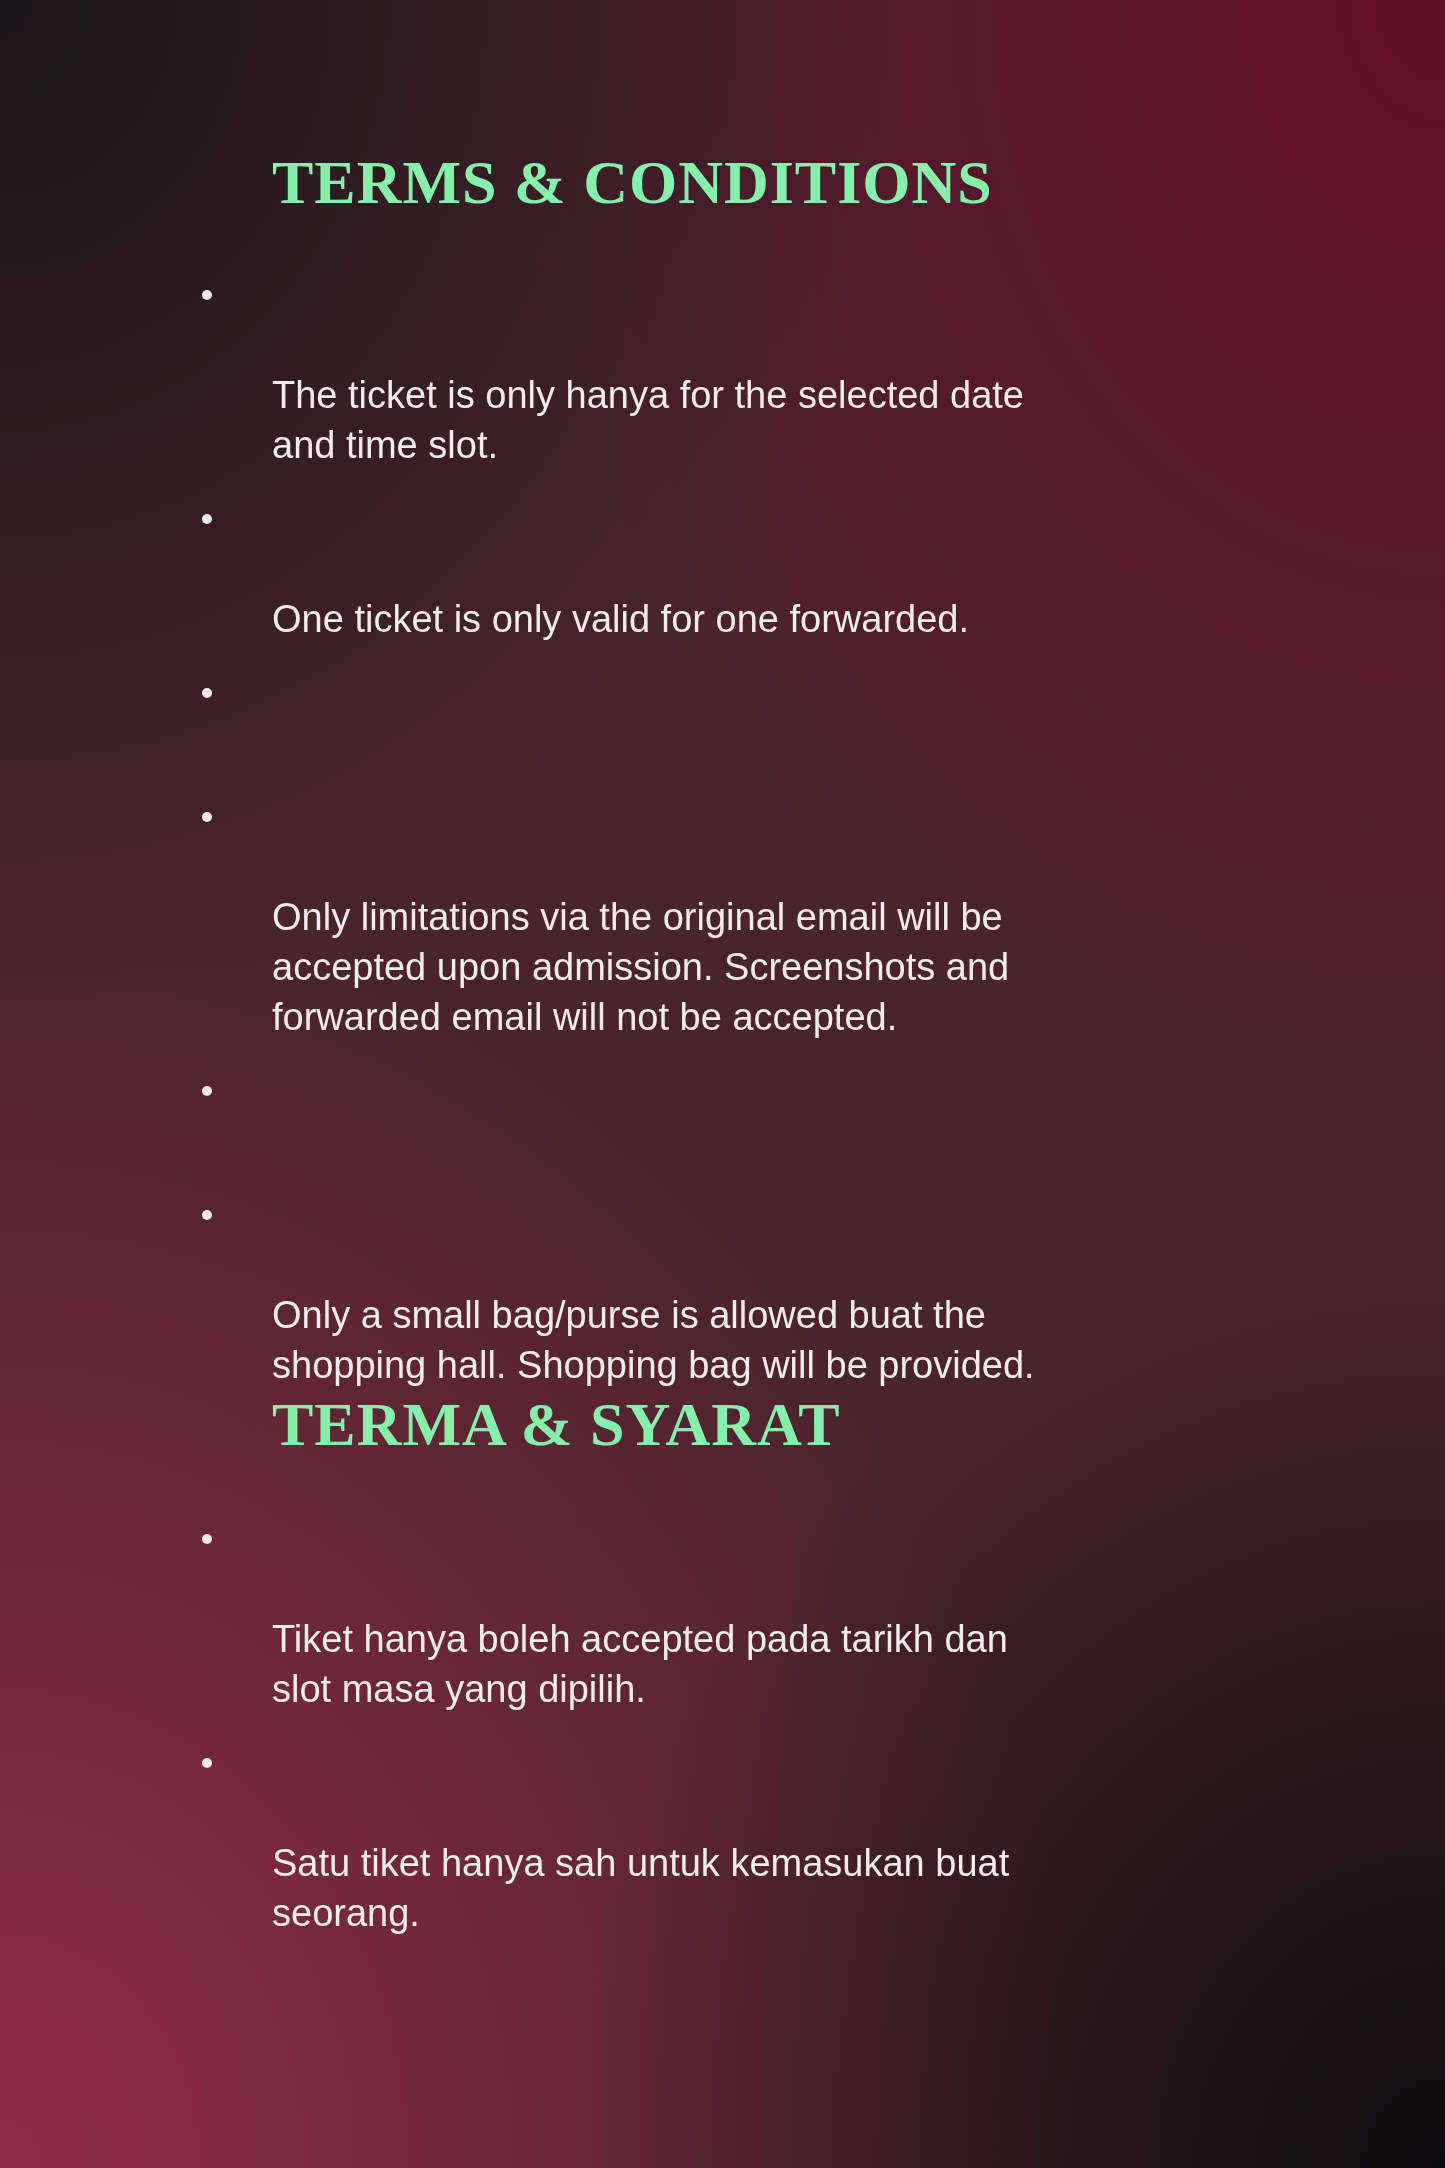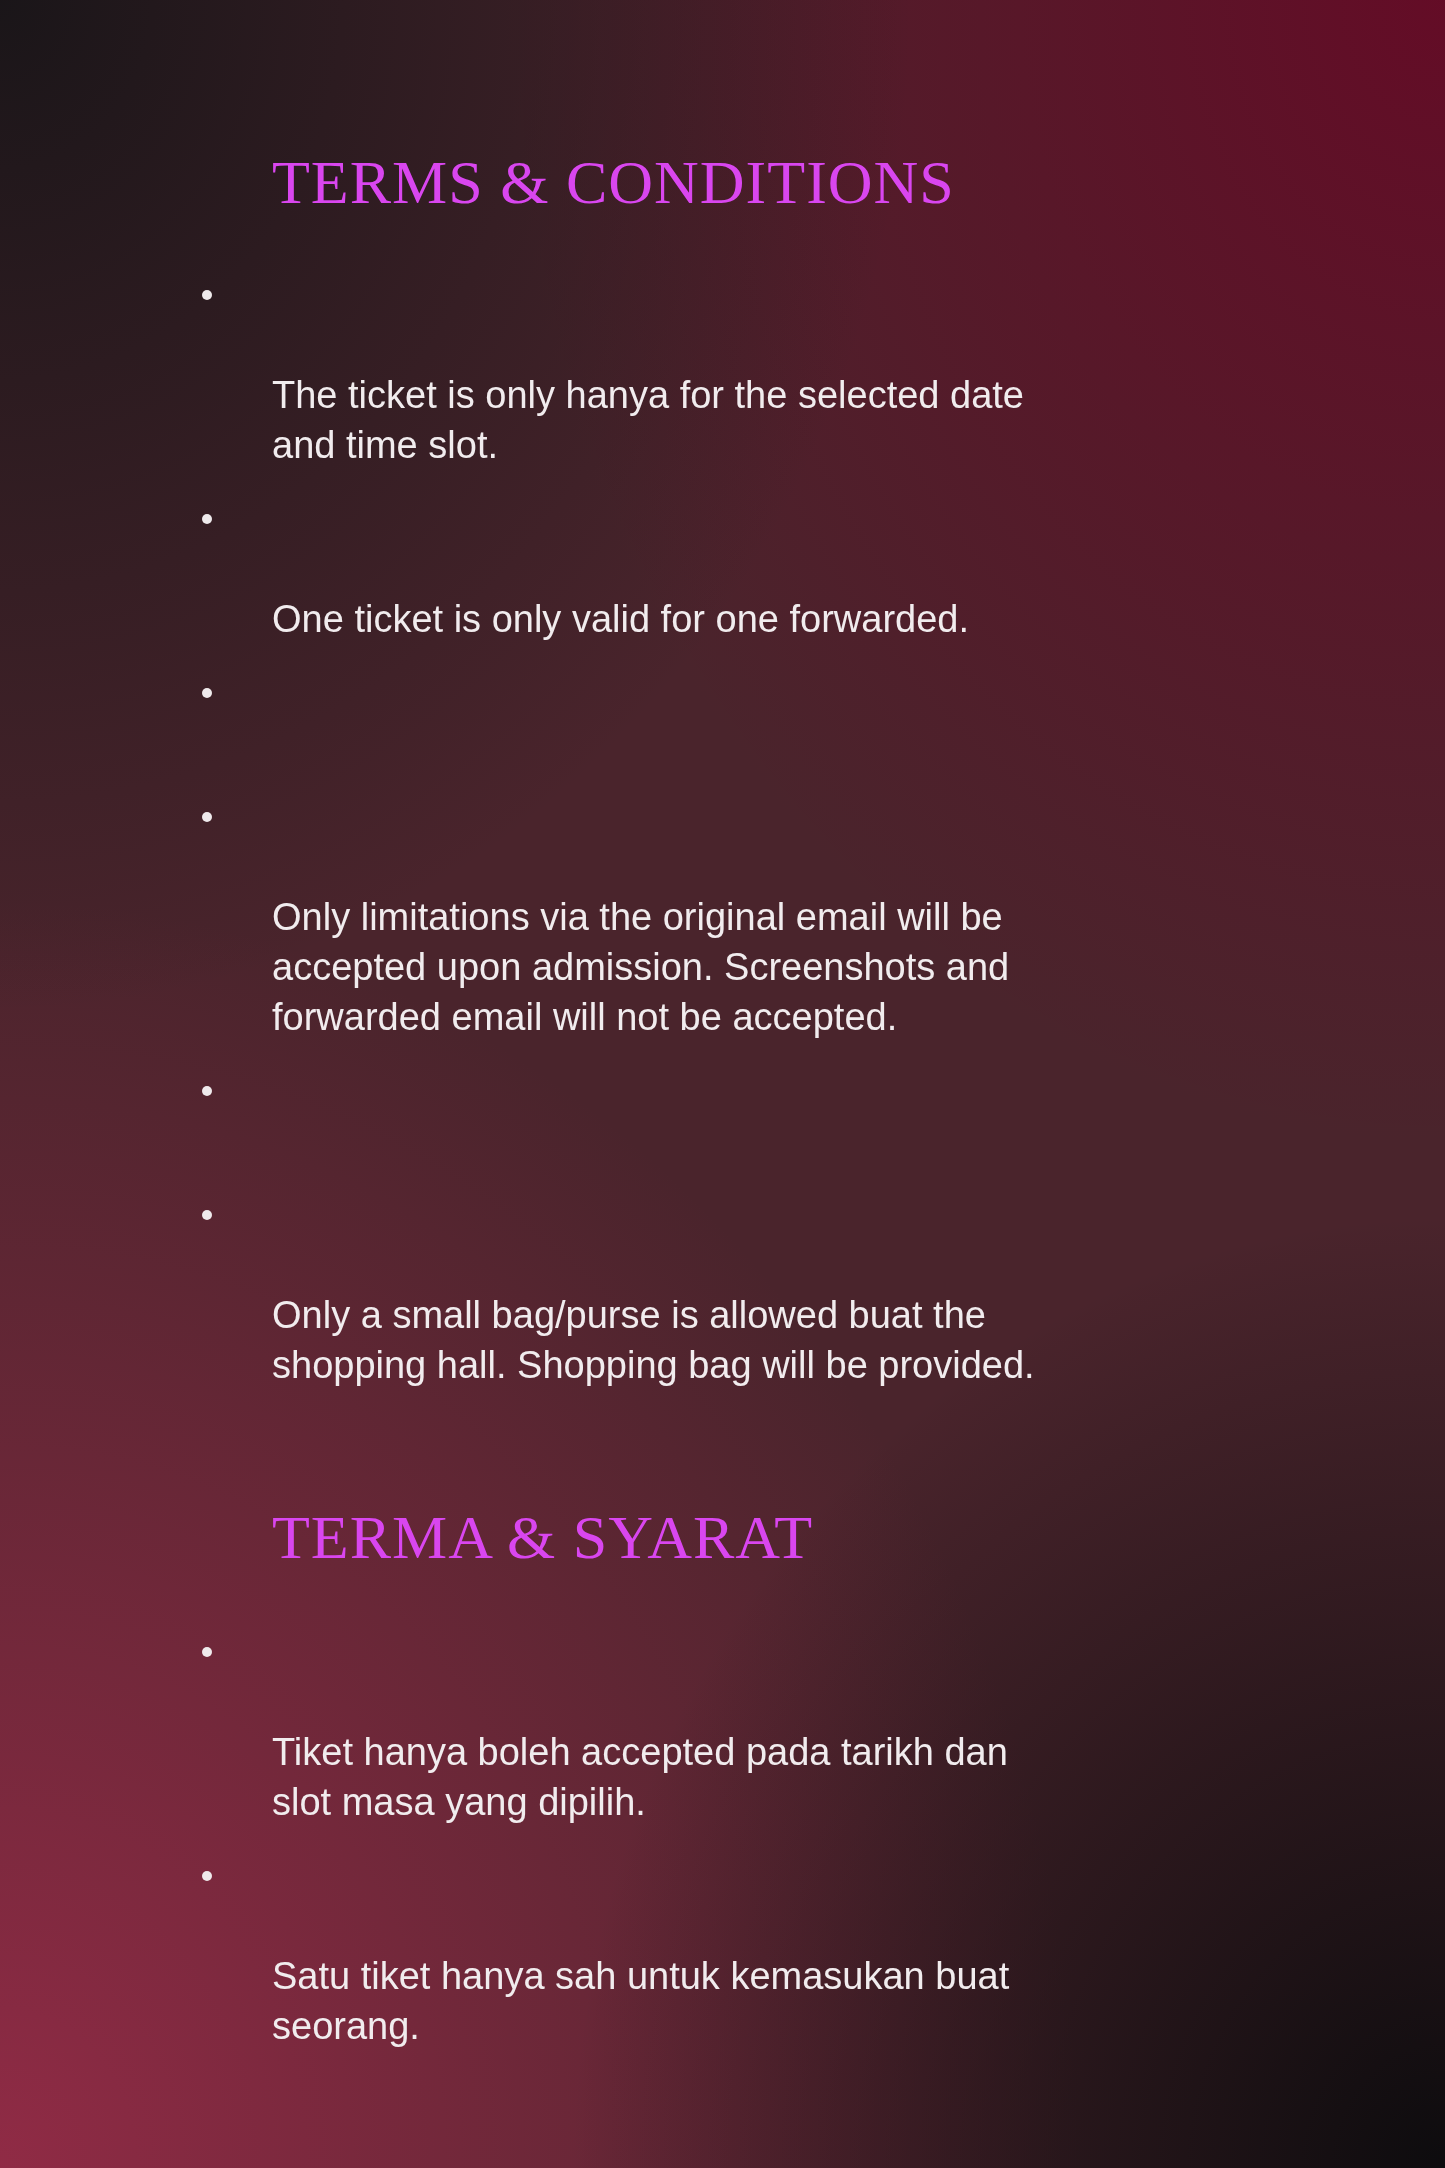--- a/index.html
+++ b/index.html
@@ -22,30 +22,30 @@
     color: #f1ecee;
   }
 
   .content {
     padding-left: 202px;
     padding-right: 160px;
   }
 
   .section-title {
     font-family: "Liberation Serif", serif;
-    font-weight: 400;
+    font-weight: 700;
     font-size: 62px;
     line-height: 1.1;
     letter-spacing: 1px;
-    color: #d946ef;
+    color: #86efac;
     margin-left: 70px;
   }
 
   .section-title.en { margin-top: 148px; }
-  .section-title.ms { margin-top: 113px; }
+  .section-title.ms { }
 
   ul.terms-list {
     list-style: none;
     margin-top: 54px;
   }
   ul.terms-list.ms { margin-top: 56px; }
 
   ul.terms-list li {
     position: relative;
     padding-left: 70px;

